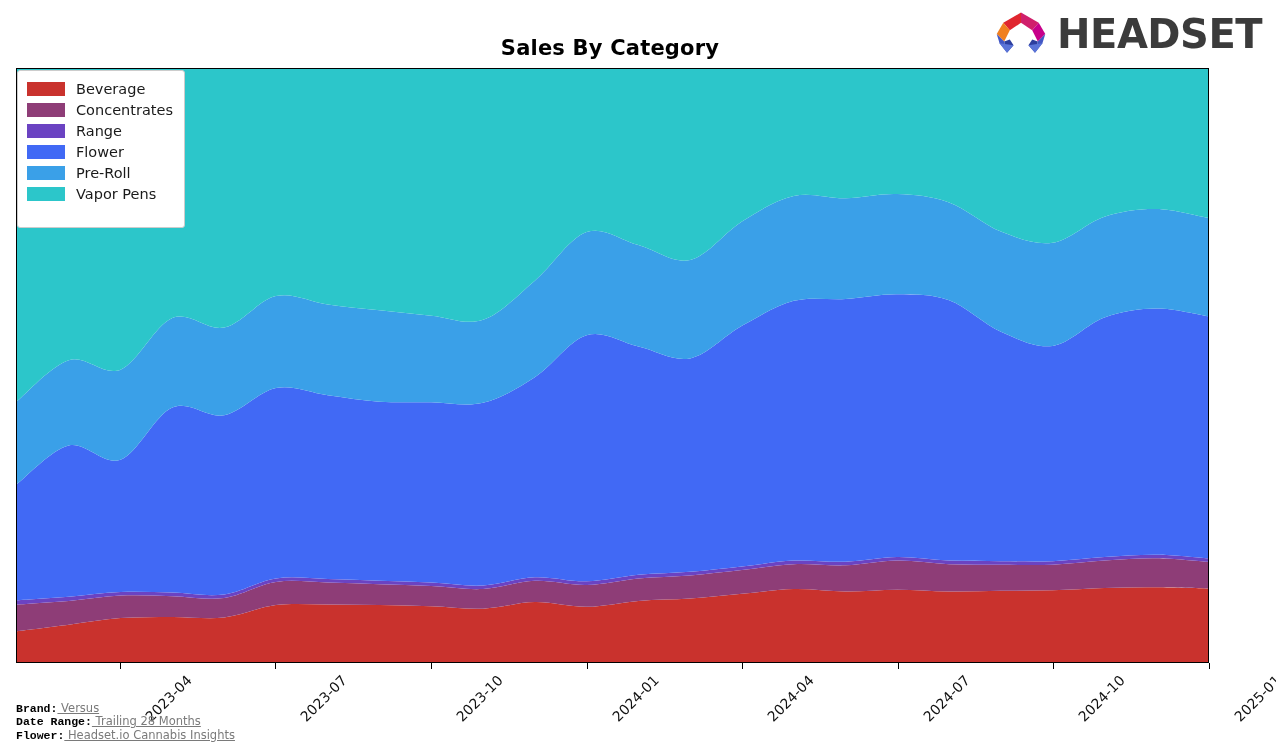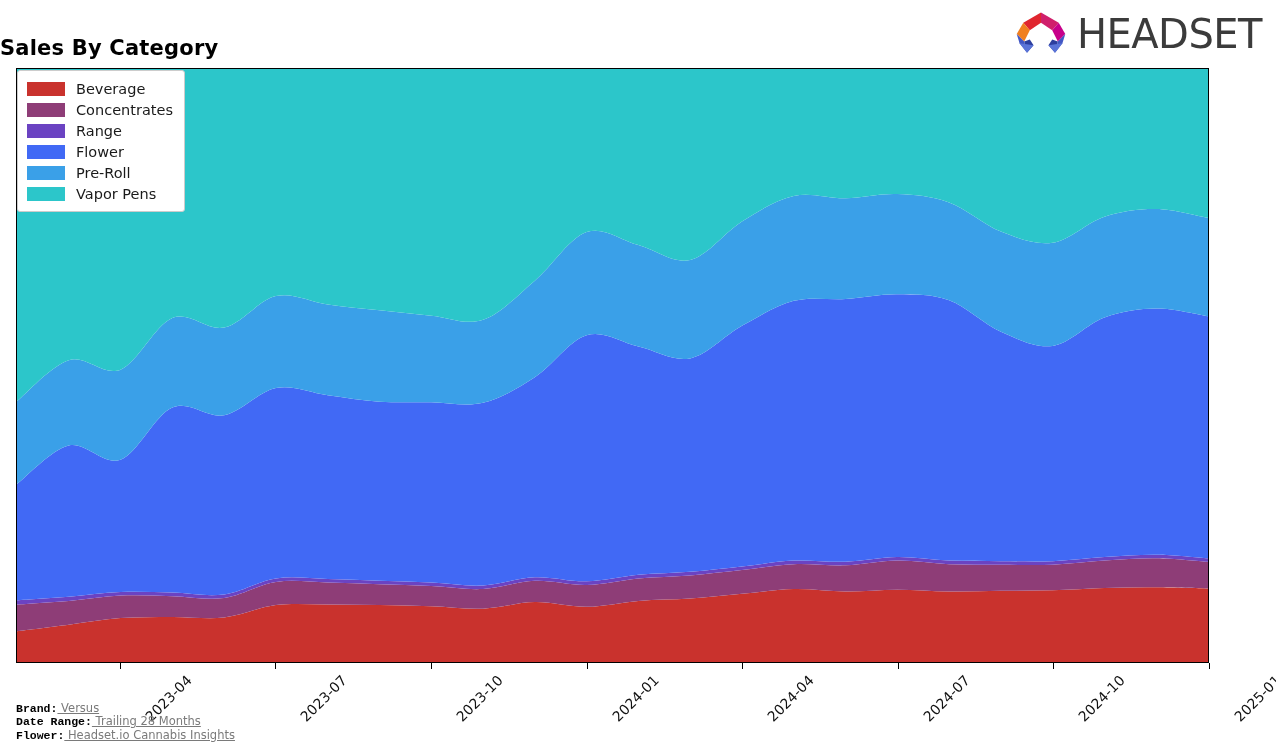--- a/index.html
+++ b/index.html
@@ -16,39 +16,40 @@
     font-family: "DejaVu Sans", "Liberation Sans", sans-serif;
     overflow: hidden;
   }
 
   
   #chart-title {
     position: absolute;
     left: 0;
     top: 36px;
     width: 1220px;
+    text-align: center;
     font-size: 21px;
     font-weight: bold;
     color: #000000;
     letter-spacing: 0.2px;
   }
 
   #brand-logo {
     position: absolute;
     right: 14px;
     top: 10px;
     height: 48px;
     display: flex;
     align-items: center;
     gap: 8px;
   }
   #brand-logo .logo-mark { width: 56px; height: 48px; display: block; }
   #brand-logo .logo-word {
     font-size: 40px;
-    font-weight: normal;
+    font-weight: bold;
     color: #3b3b3b;
     letter-spacing: -0.5px;
     line-height: 1;
     font-family: "DejaVu Sans", "Liberation Sans", sans-serif;
   }
 
   
   #plot-frame {
     position: absolute;
     left: 16px;
@@ -62,21 +63,21 @@
   #plot-svg { display: block; width: 100%; height: 100%; }
 
   
   #legend {
     position: absolute;
     left: 17px;
     top: 70px;
     background: #ffffff;
     border: 1px solid #cccccc;
     border-radius: 3px;
-    padding: 7px 11px 7px 9px;
+    padding: 7px 11px 23px 9px;
     z-index: 30;
   }
   .legend-item {
     display: flex;
     align-items: center;
     height: 21px;
   }
   .legend-swatch {
     width: 38px;
     height: 14px;

